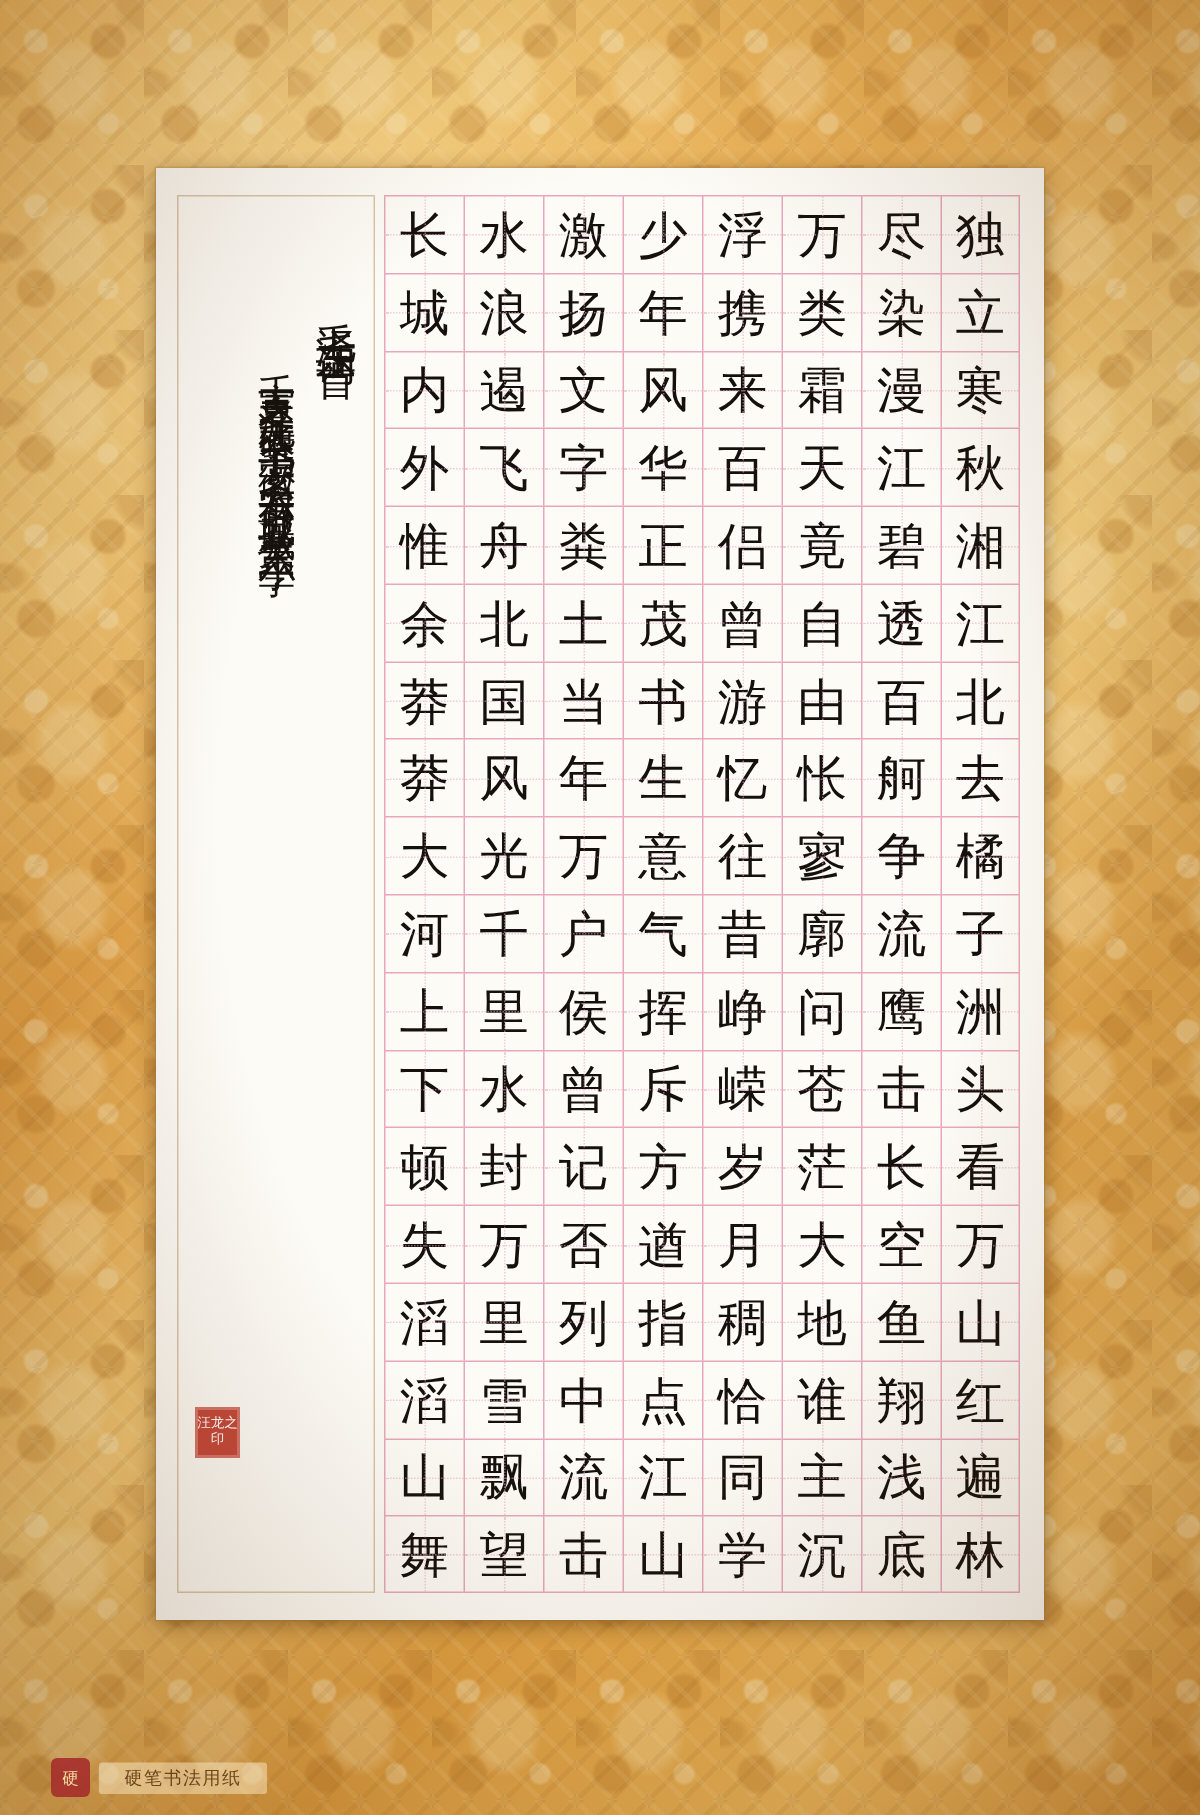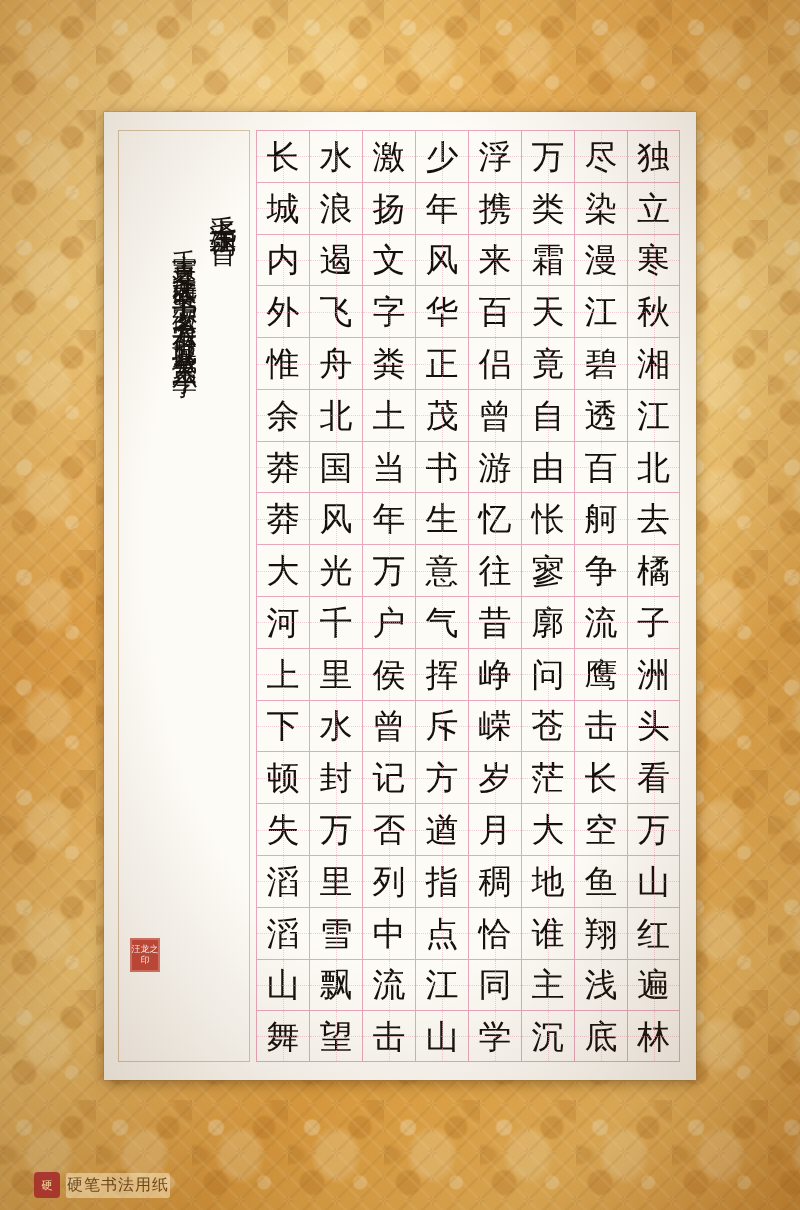--- a/index.html
+++ b/index.html
@@ -177,26 +177,26 @@
   .brand .mark {
     width: 26px; height: 26px;
     background: #a4282a;
     border-radius: 4px;
     color: #ffe9b0;
     font-size: 11px;
     display: flex; align-items: center; justify-content: center;
     font-family: "DejaVu Serif", serif;
   }
   .brand .btext {
-    font-size: 16px;
+    font-size: 12px;
     color: #5d3a12;
     font-family: "DejaVu Serif", serif;
     letter-spacing: 1px;
     background: rgba(255,240,205,0.55);
-    padding: 2px 1px;
+    padding: 2px 17px;
     border-radius: 2px;
   }
 </style>
 </head>
 <body>
 
 <div class="artwork">
   <div class="damask"></div>
   <div class="damask2"></div>
 

